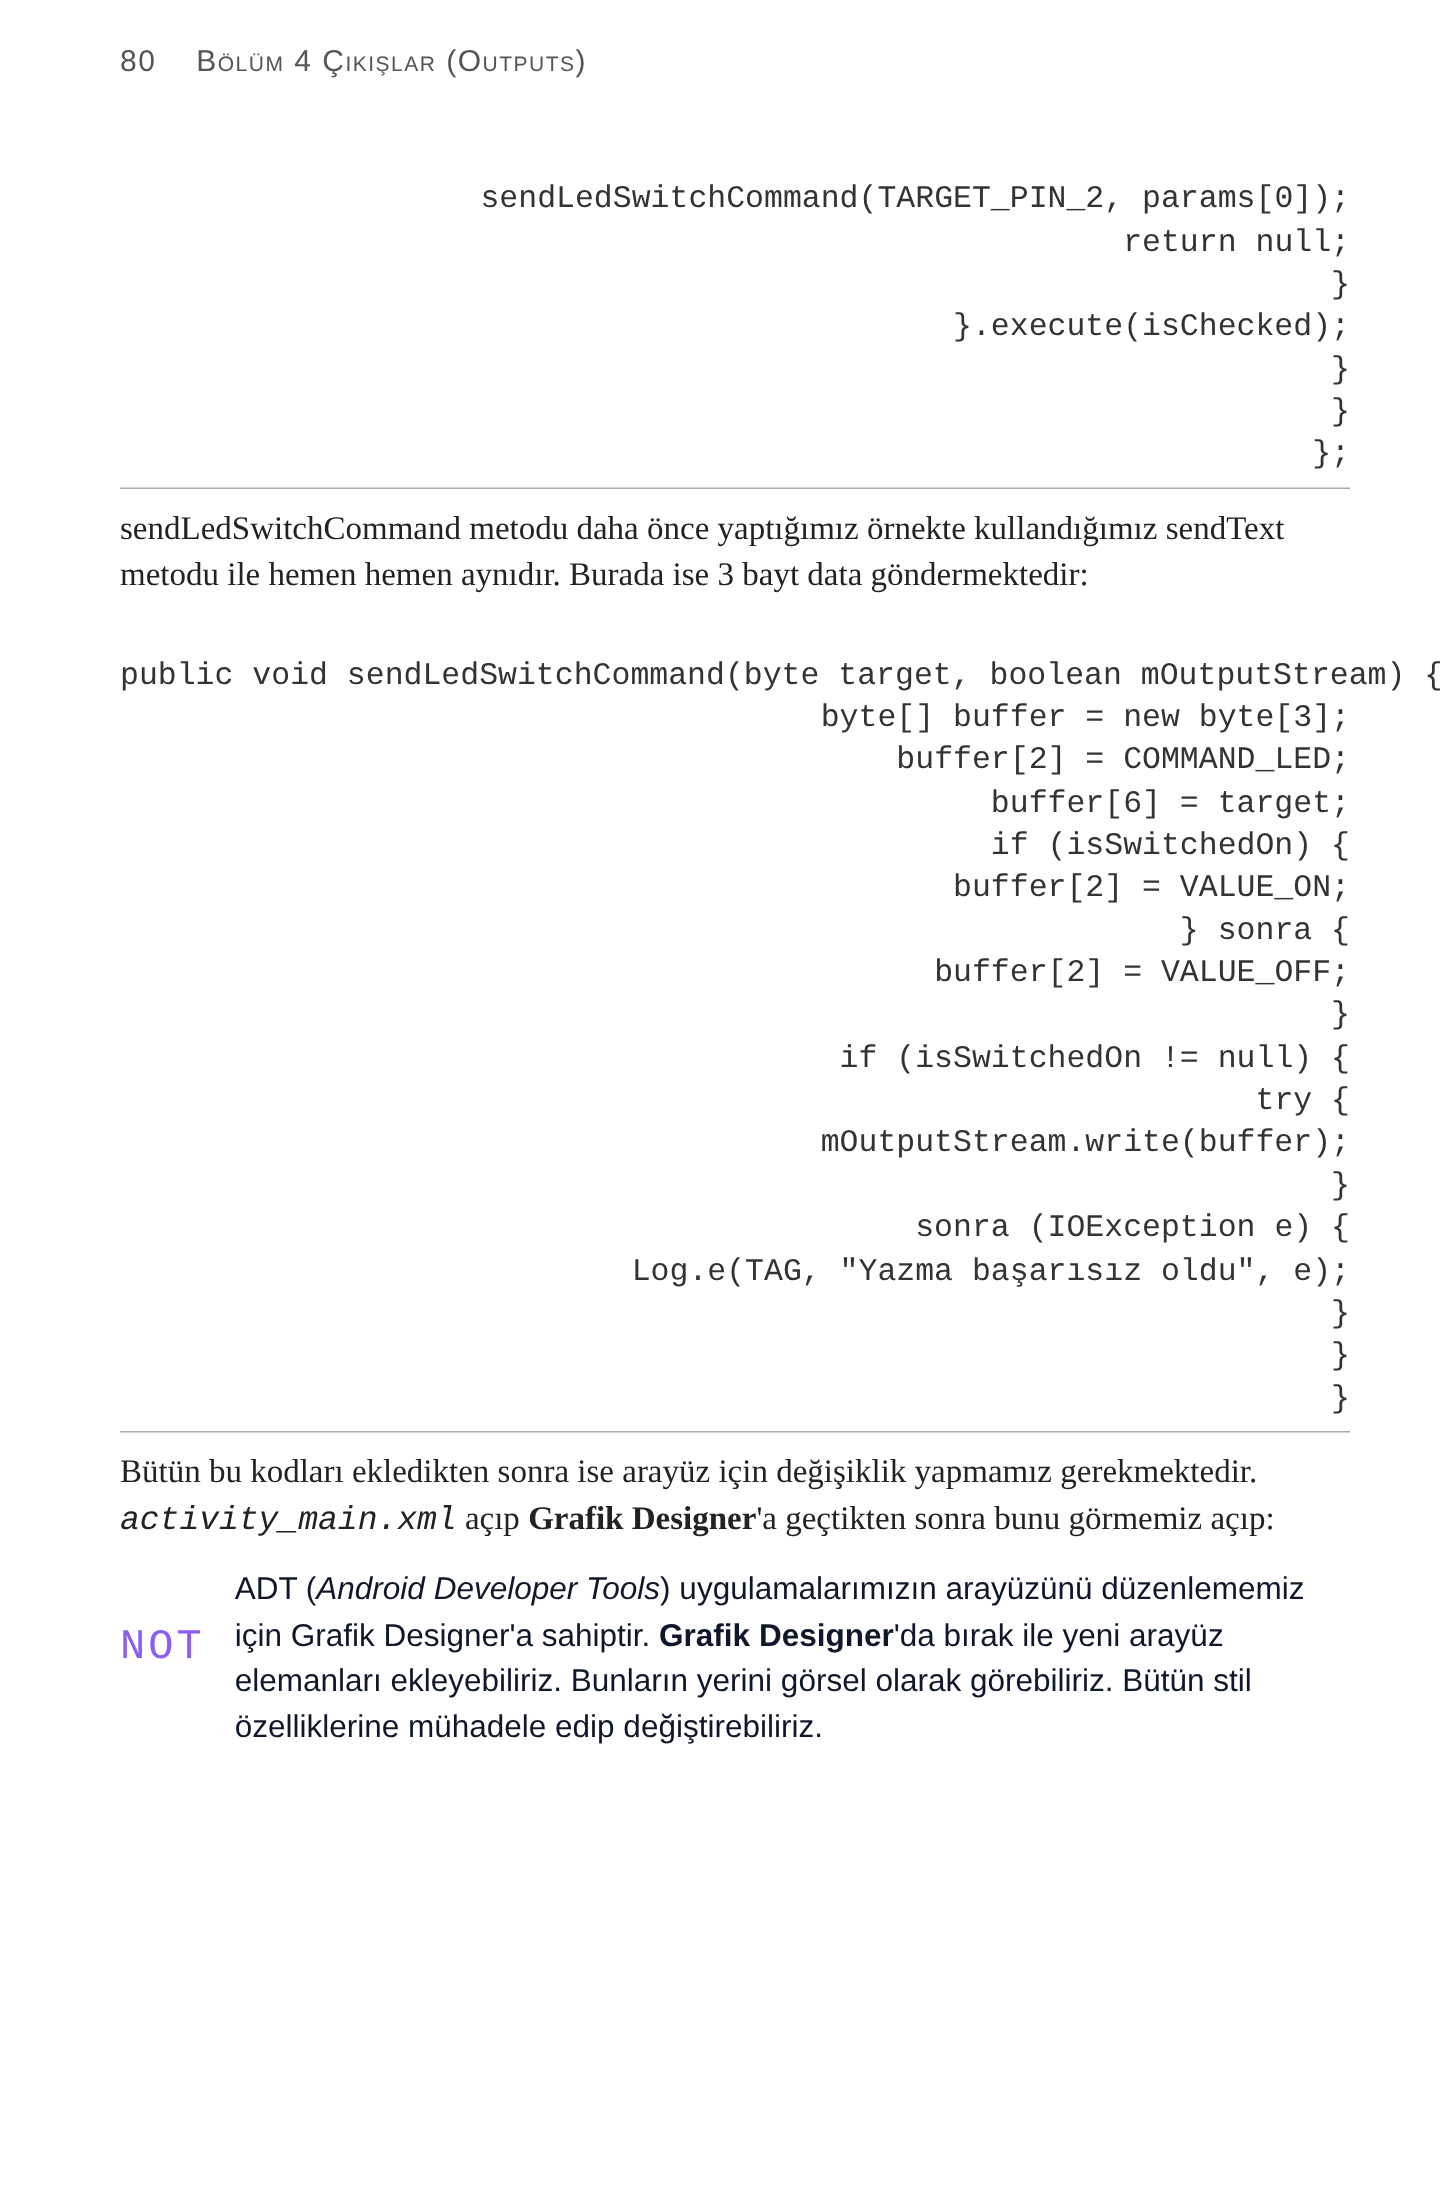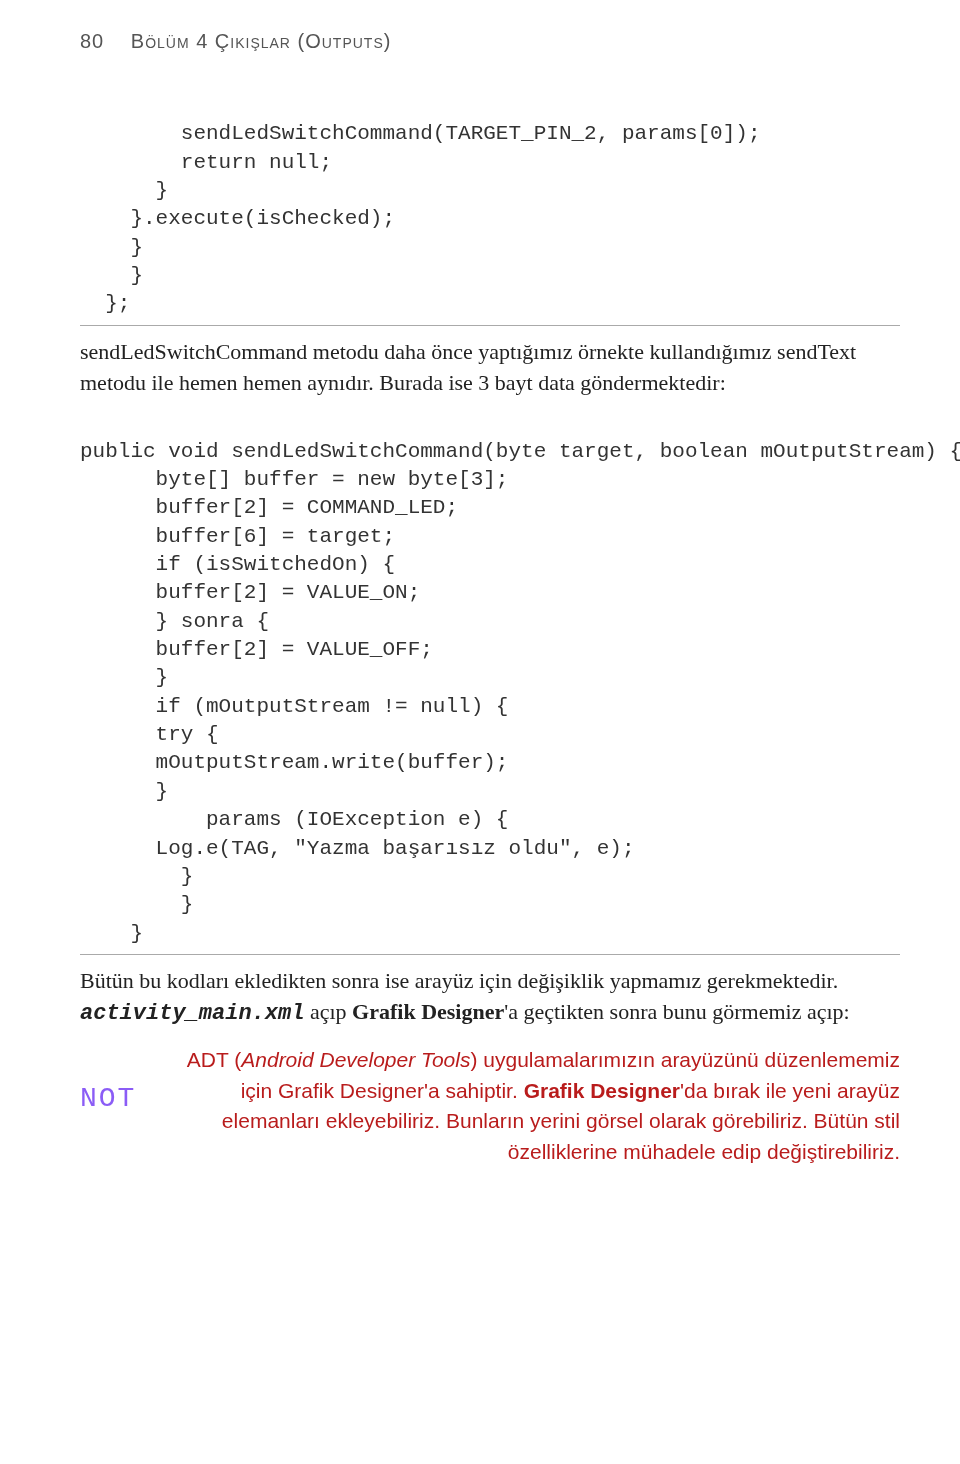--- a/index.html
+++ b/index.html
@@ -24,51 +24,51 @@
   .header-line .chap { font-variant: small-caps; }
   .code-box {
     font-family: 'Courier New', monospace;
     font-size: 21px;
     line-height: 1.35;
     color: #333;
     border-bottom: 1px solid #aaa;
     padding-bottom: 6px;
     margin-bottom: 6px;
     white-space: pre;
+    text-align: right;
   }
   .code-box.first { margin-top: 6px; }
   .para {
     font-size: 22px;
     line-height: 1.4;
     margin: 11px 0;
     color: #222;
     font-family: Georgia, serif;
   }
-  .ital-mono { font-family: 'Courier New', monospace; font-style: italic; font-weight: bold; }
+  .ital-mono { font-family: 'Courier New', monospace; font-style: italic; }
   .bold { font-weight: 700; }
   .note-row {
     display: flex;
     align-items: flex-start;
     gap: 20px;
     margin-top: 16px;
   }
   .note-tag {
     font-family: 'Courier New', monospace;
     font-size: 28px;
     letter-spacing: 2px;
     padding-top: 38px;
     color: #8b5cf6;
     flex: 0 0 auto;
   }
   .note-body {
     font-family: Arial, Helvetica, sans-serif;
     font-size: 21px;
     line-height: 1.45;
-    color: #b91c1c;
-    text-align: right;
+    color: #0f172a;
   }
   .note-body .ital { font-style: italic; }
 </style>
 </head>
 <body>
 
 <div class="page">
 
   <div class="header-line">
     <span class="pgnum">80</span>
@@ -92,25 +92,25 @@
   <div class="code-box">
 <span>public void sendLedSwitchCommand(byte target, boolean mOutputStream) {</span>
 <span>      byte[] buffer = new byte[3];</span>
 <span>      buffer[2] = COMMAND_LED;</span>
 <span>      buffer[6] = target;</span>
 <span>      if (isSwitchedOn) {</span>
 <span>      buffer[2] = VALUE_ON;</span>
 <span>      } sonra {</span>
 <span>      buffer[2] = VALUE_OFF;</span>
 <span>      }</span>
-<span>      if (mOutputStream != null) {</span>
+<span>      if (isSwitchedOn != null) {</span>
 <span>      try {</span>
 <span>      mOutputStream.write(buffer);</span>
 <span>      }</span>
-<span>          params (IOException e) {</span>
+<span>          sonra (IOException e) {</span>
 <span>      Log.e(TAG, "Yazma başarısız oldu", e);</span>
 <span>        }</span>
 <span>        }</span>
 <span>    }</span>
 </div>
 
   <div class="para">
     <span>Bütün bu kodları ekledikten sonra ise arayüz için değişiklik yapmamız gerekmektedir. </span><span class="ital-mono">activity_main.xml</span><span> açıp </span><span class="bold">Grafik Designer</span><span>'a geçtikten sonra bunu görmemiz açıp:</span>
   </div>
 

